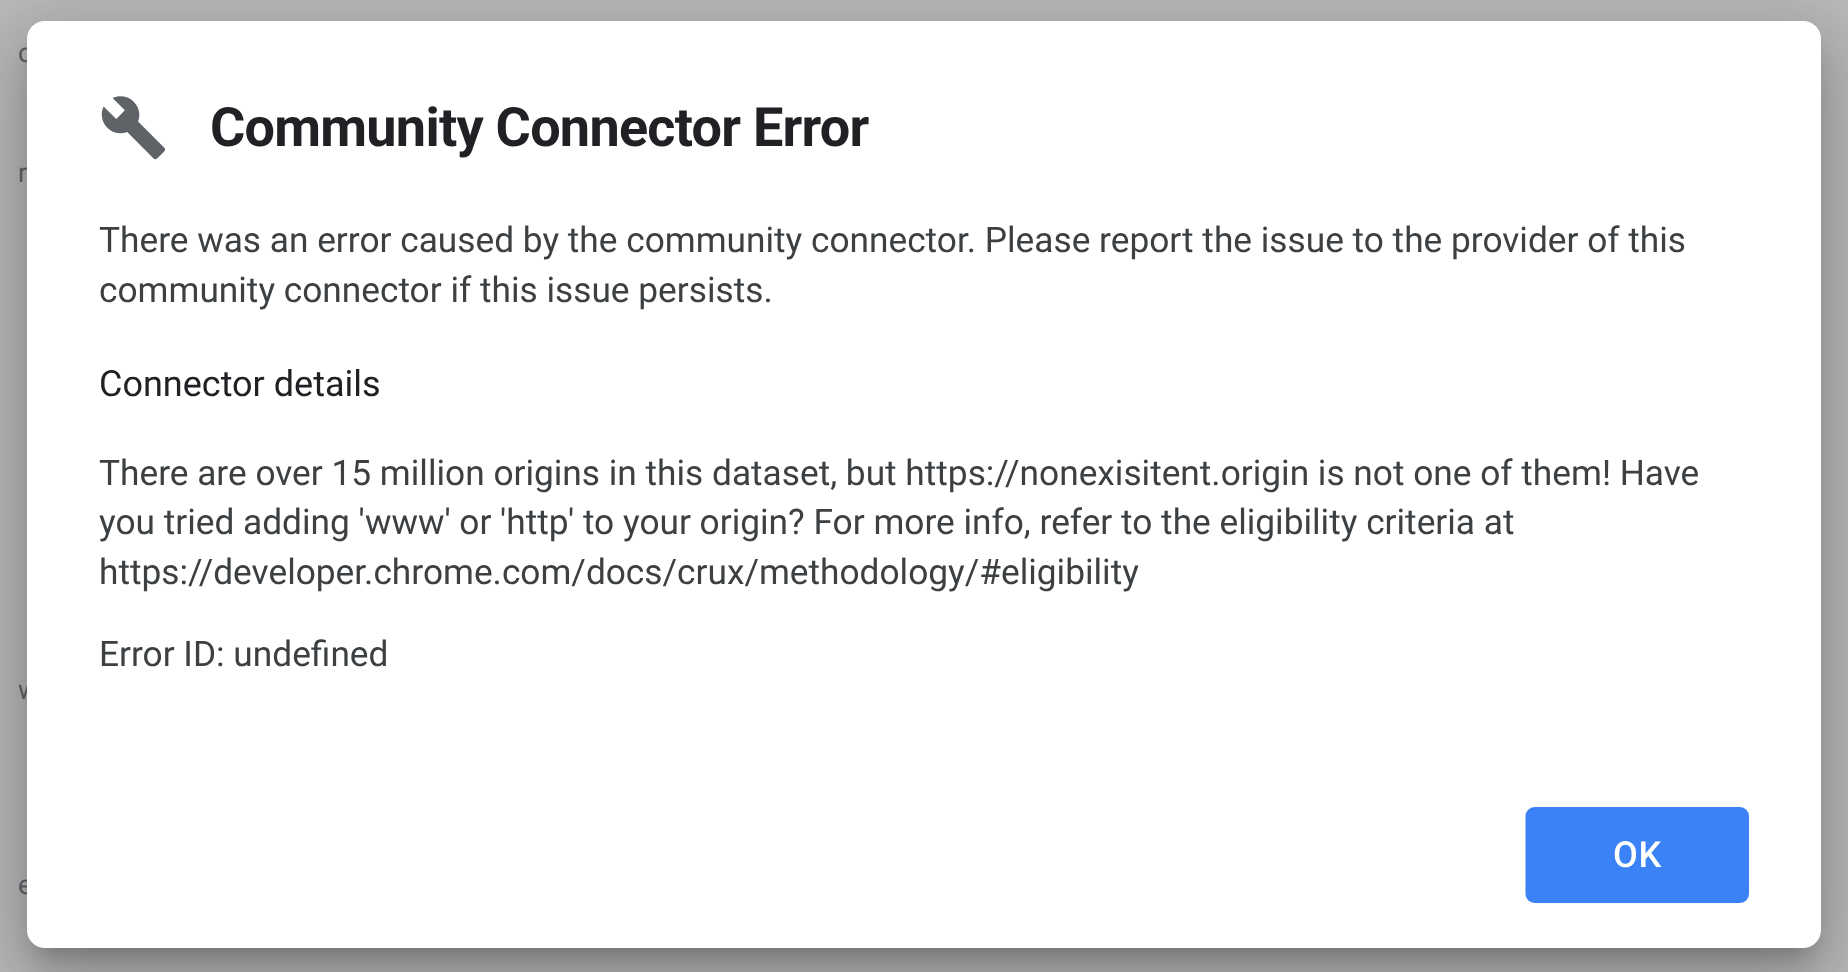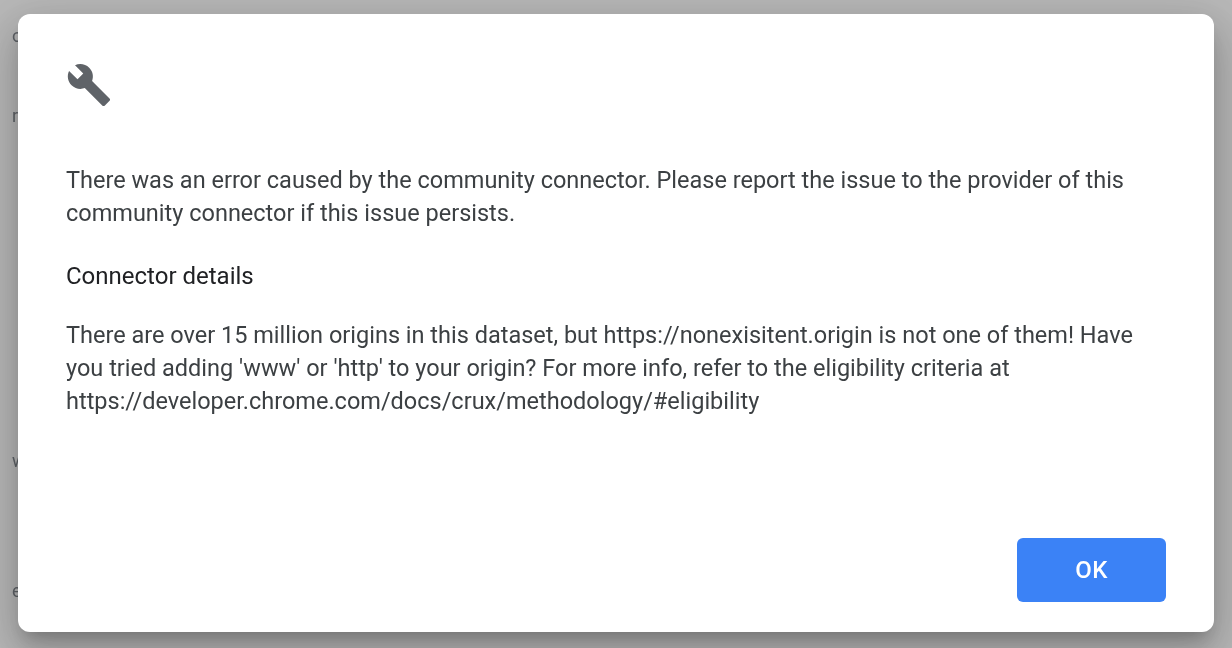--- a/index.html
+++ b/index.html
@@ -78,21 +78,20 @@
     
     .dialog-body {
       flex: 1;
       color: #3c4043;
       font-size: 23.5px;
       line-height: 1.4;
     }
     
     .intro-text {
       margin-bottom: 30px;
-      margin-top: 20px;
     }
     
     .details-heading {
       font-size: 24px;
       font-weight: 400;
       color: #202124;
       margin-bottom: 26px;
     }
     
     .details-text {
@@ -132,27 +131,29 @@
   <span class="background-text bg-text-4">e.</span>
 </div>
 
 <div class="dialog">
   <div class="dialog-header">
     <span class="wrench-icon">
       <svg viewBox="0 0 24 24">
         <path d="M22.7 19l-9.1-9.1c.9-2.3.4-5-1.5-6.9-2-2-5-2.4-7.4-1.3L9 6 6 9 1.6 4.7C.4 7.1.9 10.1 2.9 12.1c1.9 1.9 4.6 2.4 6.9 1.5l9.1 9.1c.4.4 1 .4 1.4 0l2.3-2.3c.5-.4.5-1.1.1-1.4z"></path>
       </svg>
     </span>
+    <h1 class="dialog-title">Community Connector Error</h1>
   </div>
 
   <div class="dialog-body">
     <p class="intro-text">There was an error caused by the community connector. Please report the issue to the provider of this community connector if this issue persists.</p>
 
     <h2 class="details-heading">Connector details</h2>
 
     <p class="details-text">There are over 15 million origins in this dataset, but https://nonexisitent.origin is not one of them! Have you tried adding 'www' or 'http' to your origin? For more info, refer to the eligibility criteria at https://developer.chrome.com/docs/crux/methodology/#eligibility</p>
 
+    <p class="error-id">Error ID: undefined</p>
   </div>
 
   <div class="dialog-footer">
     <button class="ok-button">OK</button>
   </div>
 </div>
 
 </body></html>

